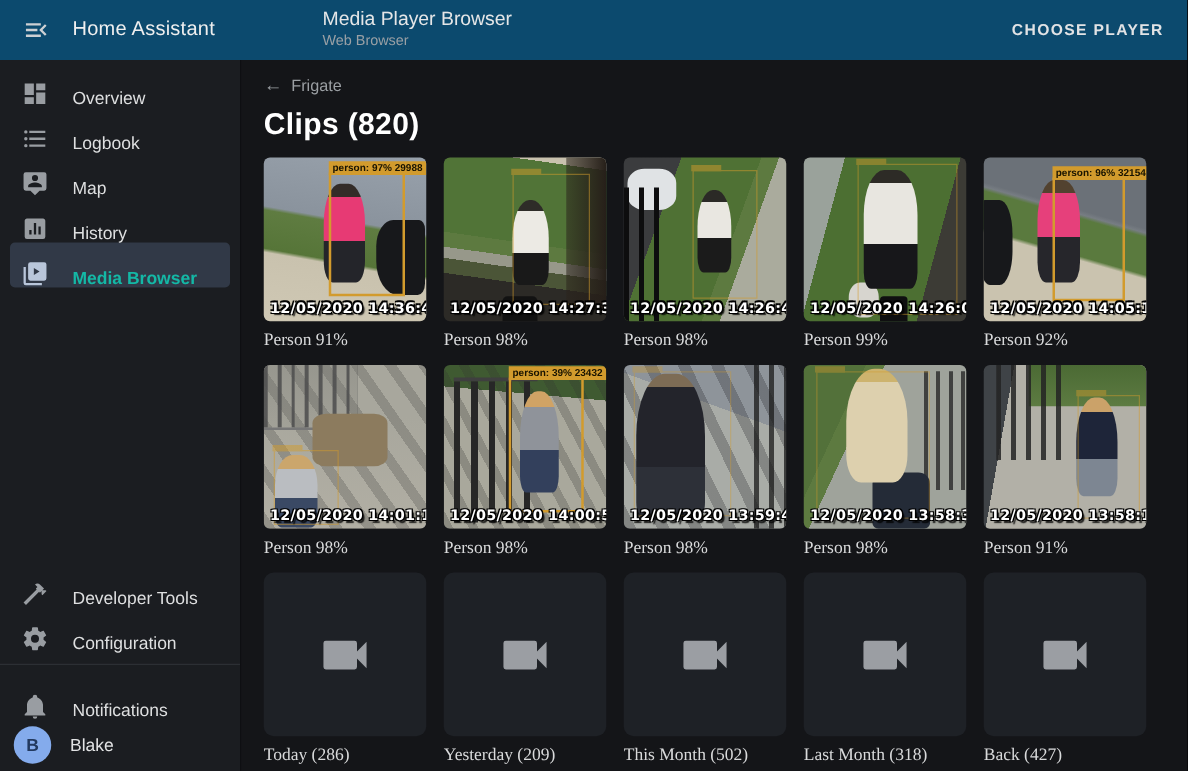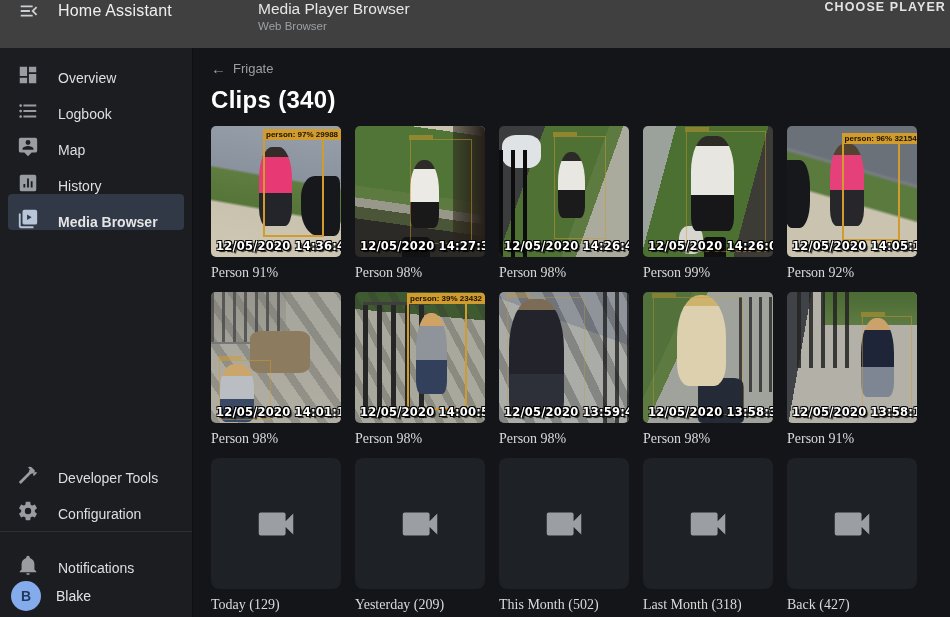--- a/index.html
+++ b/index.html
@@ -6,51 +6,51 @@
   html,body { background:#000; }
   .app {
     position:relative; width:950px; height:617px; overflow:hidden;
     background:#141518; font-family:"Liberation Sans", sans-serif;
     -webkit-font-smoothing:antialiased;
   }
 
   
   .topbar {
     position:absolute; top:0; left:0; right:0; height:48px;
-    background:#404040; display:flex; align-items:flex-start; z-index:10;
+    background:#0c4a6e; display:flex; align-items:center; z-index:10;
   }
   .topbar-left { width:193px; flex-shrink:0; display:flex; align-items:center; padding-left:18px; }
   .menu-btn { background:none; border:none; width:22px; height:22px; color:#cdd0d3; cursor:pointer; padding:0; }
   .menu-btn svg { width:22px; height:22px; display:block; }
   .app-title { margin-left:18px; font-size:16px; color:#efefef; letter-spacing:.2px; }
   .topbar-center { margin-left:65px; line-height:1.2; }
   .page-title { font-size:15.5px; color:#e5e6e7; }
   .page-subtitle { font-size:11.5px; color:#9aa0a5; margin-top:1px; }
   .choose-player {
-    margin-left:auto; margin-right:4px; background:none; border:none; cursor:pointer;
+    margin-left:auto; margin-right:19px; background:none; border:none; cursor:pointer;
     color:#e2e3e5; font-size:12.5px; font-weight:600; letter-spacing:1.1px;
     font-family:"Liberation Sans", sans-serif;
   }
 
   
   .sidebar {
     position:absolute; top:48px; left:0; bottom:0; width:193px;
     background:#1b1d21; border-right:1px solid rgba(0,0,0,.45);
   }
   .nav-group { padding-top:2px; }
   .nav-item {
     height:36px; margin:0 8px; padding-left:9px; border-radius:4px;
     display:flex; align-items:flex-end; cursor:pointer;
   }
   .nav-item .icon { width:22px; height:22px; color:#999da2; flex-shrink:0; }
   .nav-item .icon svg { width:22px; height:22px; display:block; }
   .nav-item .label { margin-left:19px; font-size:14px; color:#dedfe0; white-space:nowrap; }
   .nav-item.selected { background:#313947; }
   .nav-item.selected .icon { color:#b9c6da; }
-  .nav-item.selected .label { color:#e5e5e5; font-weight:700; }
+  .nav-item.selected .label { color:#14b8a6; font-weight:700; }
   .sidebar-bottom { position:absolute; left:0; right:0; bottom:0; }
   .sb-divider { height:1px; background:#2c2f34; margin:9px 0 8px 0; }
   .user-row { height:39px; margin:0 8px 2px; padding-left:3px; display:flex; align-items:center; cursor:pointer; }
   .avatar {
     width:30px; height:30px; border-radius:50%; background:#84abec; color:#22395f;
     display:flex; align-items:center; justify-content:center; font-size:14px; font-weight:700;
   }
   .user-name { margin-left:15px; font-size:14px; color:#e2e3e4; }
 
   
@@ -239,21 +239,21 @@
         <span class="user-name">Blake</span>
       </div>
     </div>
   </nav>
 
   <main class="main">
     <div class="breadcrumb">
       <span class="arrow">←</span>
       <span>Frigate</span>
     </div>
-    <h1 class="main-title">Clips (340)</h1>
+    <h1 class="main-title">Clips (820)</h1>
     <div class="grid" id="media-grid">
   <figure class="cell">
     <div class="thumb s1">
 
       <div class="fig b"></div>
       <div class="fig a"></div>
       <div class="det-box" style="left: 40%; top: 9%; width: 47%; height: 76%; opacity: 1;">
         <span class="det-label">person: 97% 29988</span>
       </div>
       <div class="ts">12/05/2020 14:36:47</div>
@@ -379,21 +379,21 @@
   </figure>
 
   <figure class="cell">
     <div class="thumb folder-tile">
       <span>
         <svg viewBox="0 0 24 24" fill="currentColor">
                 <path d="M17,10.5V7A1,1 0 0,0 16,6H4A1,1 0 0,0 3,7V17A1,1 0 0,0 4,18H16A1,1 0 0,0 17,17V13.5L21,17.5V6.5L17,10.5Z"></path>
               </svg>
       </span>
     </div>
-    <figcaption class="caption">Today (129)</figcaption>
+    <figcaption class="caption">Today (286)</figcaption>
   </figure>
 
   <figure class="cell">
     <div class="thumb folder-tile">
       <span>
         <svg viewBox="0 0 24 24" fill="currentColor">
                 <path d="M17,10.5V7A1,1 0 0,0 16,6H4A1,1 0 0,0 3,7V17A1,1 0 0,0 4,18H16A1,1 0 0,0 17,17V13.5L21,17.5V6.5L17,10.5Z"></path>
               </svg>
       </span>
     </div>

